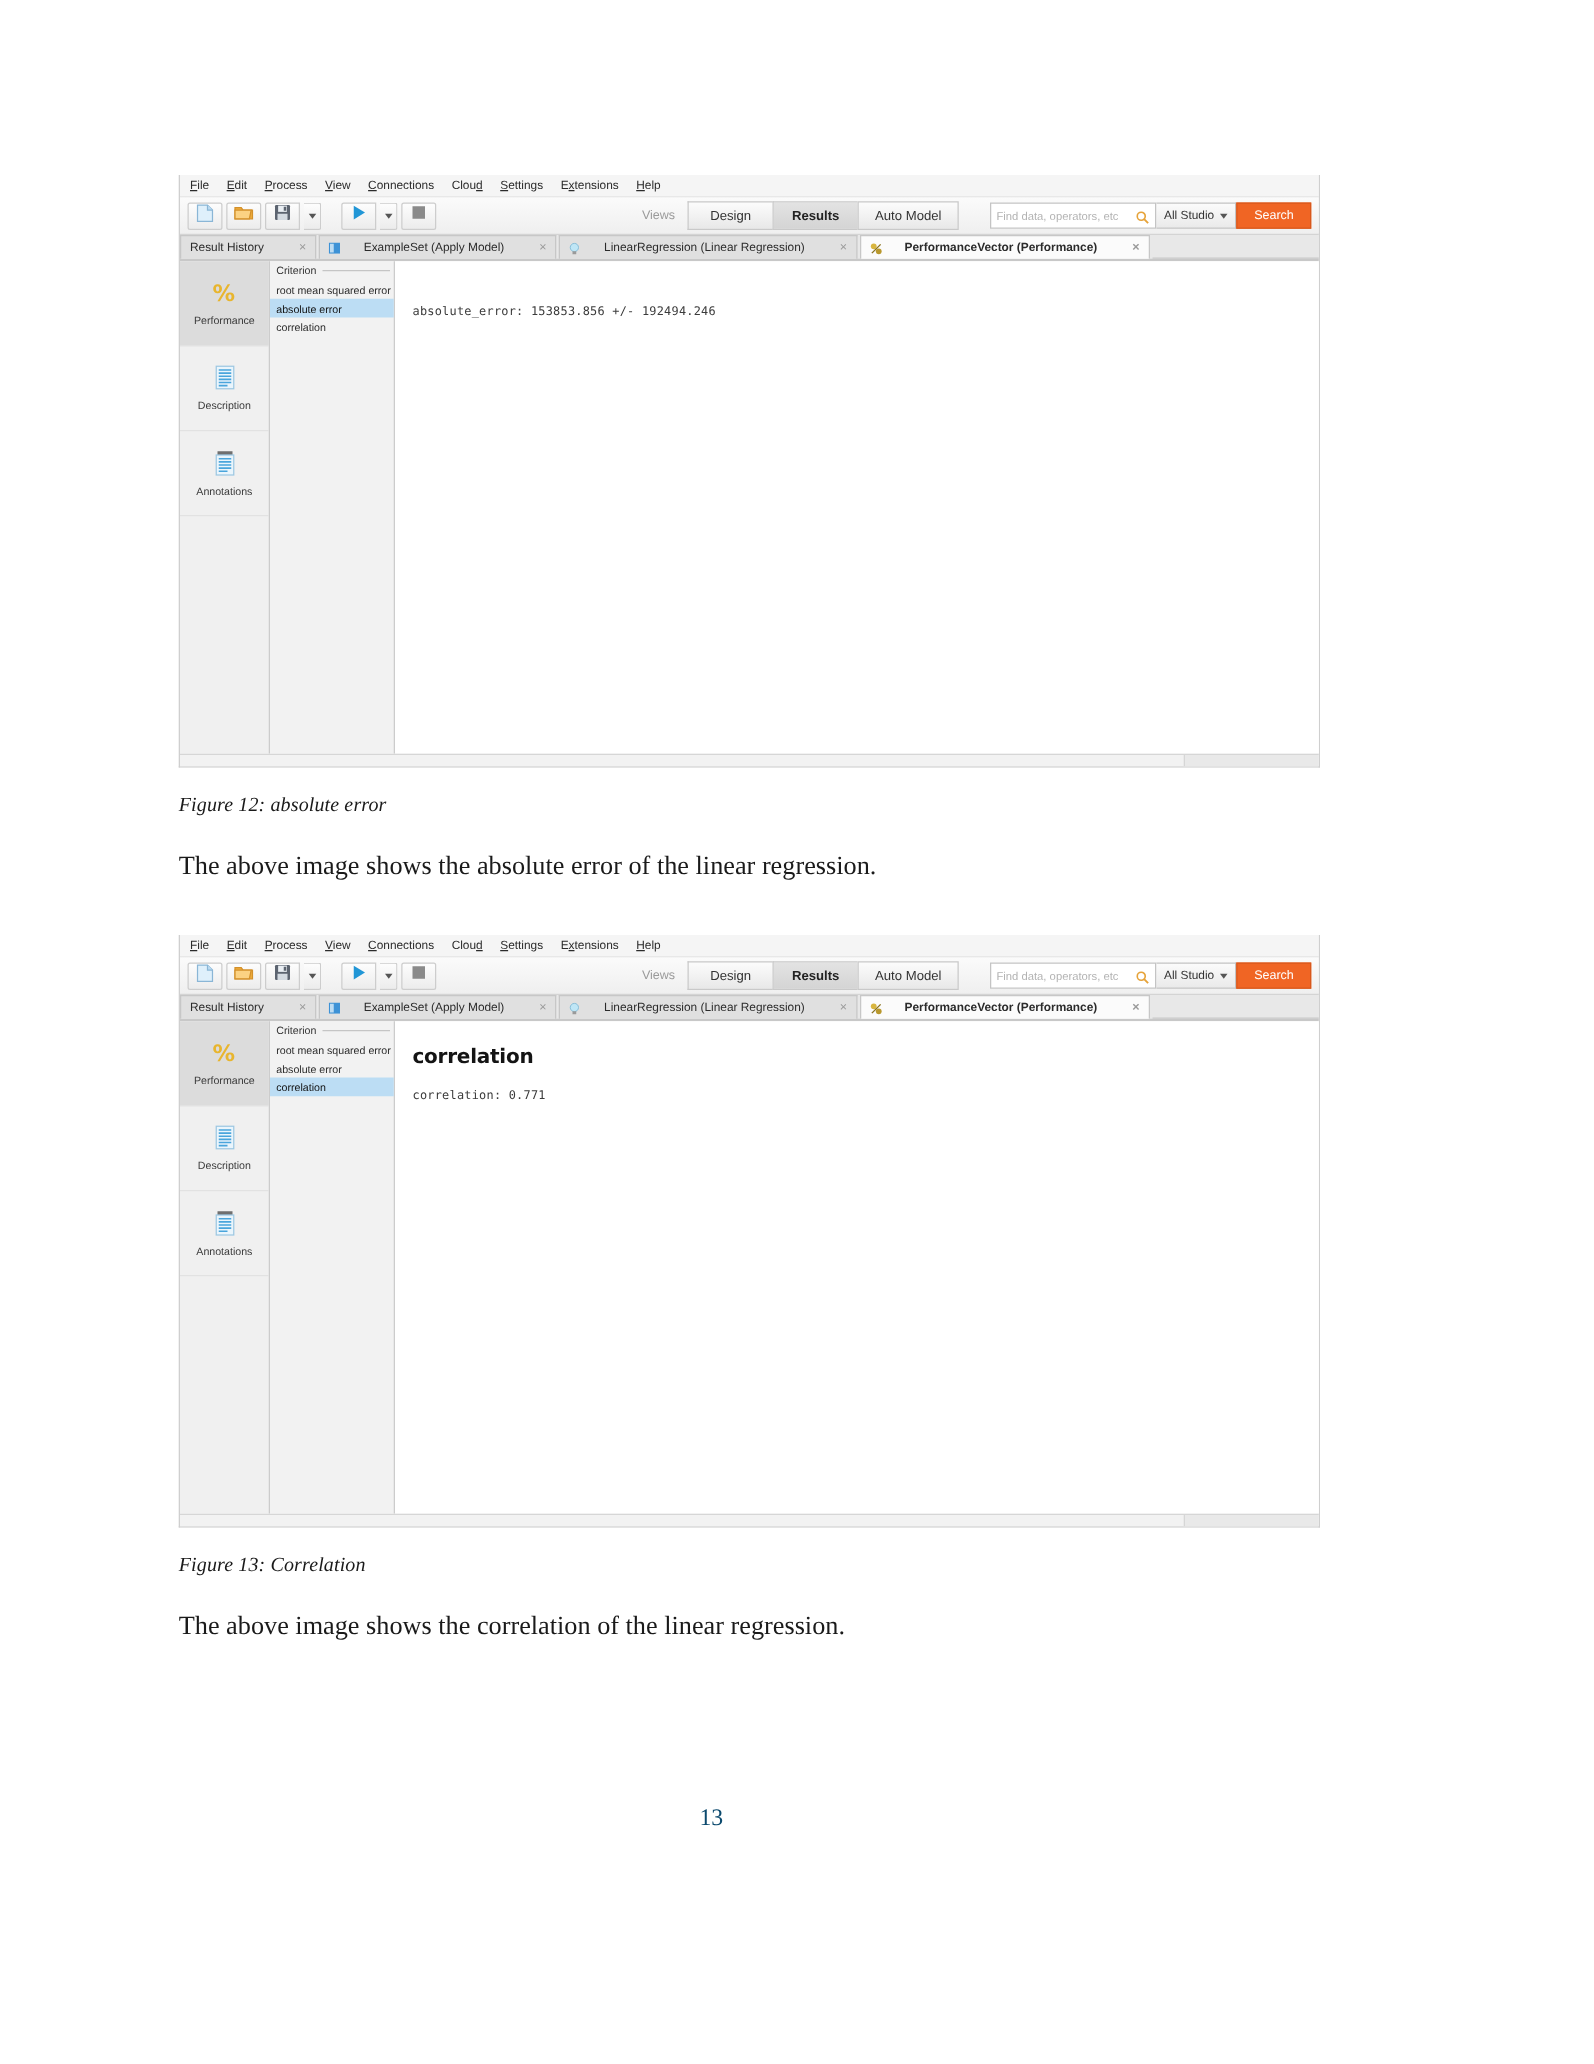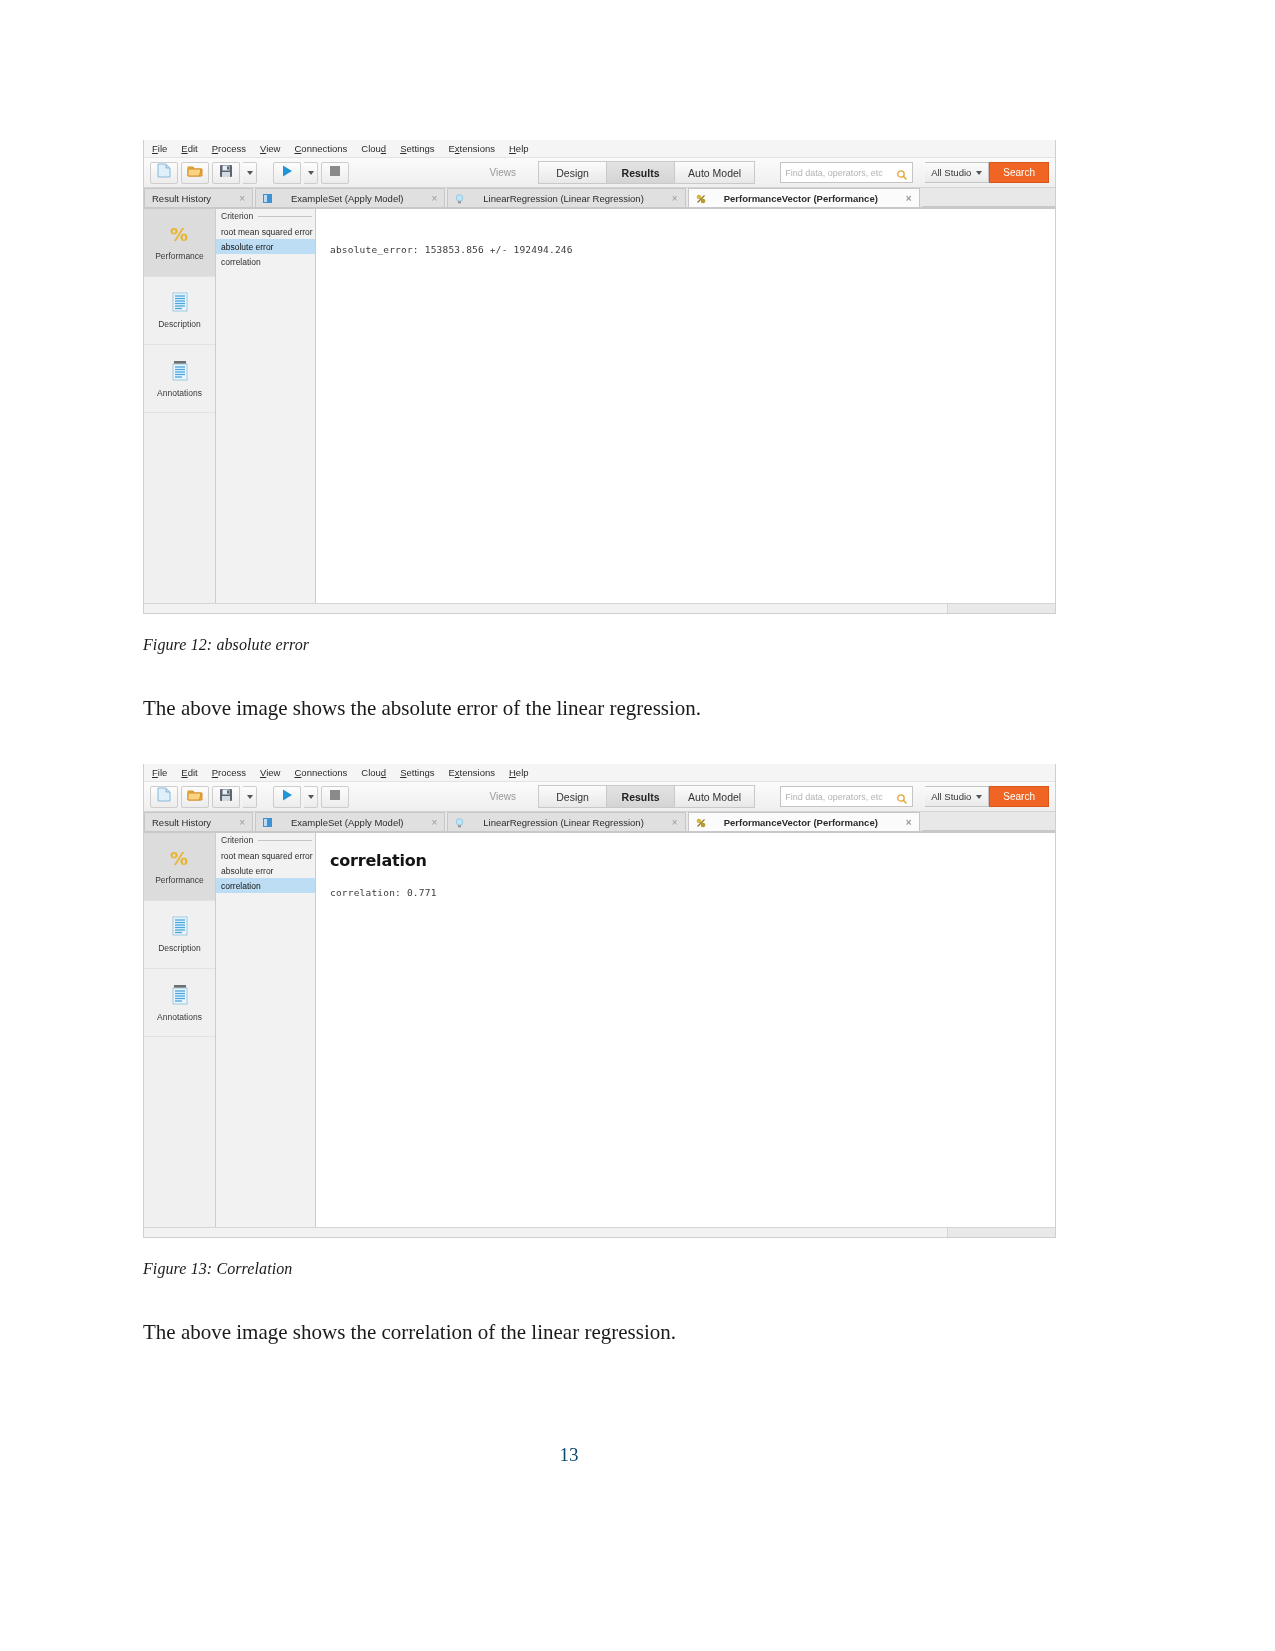--- a/index.html
+++ b/index.html
@@ -34,21 +34,21 @@
     font-size: 16px;
     color: #1a1a1a;
     margin: 22px 0 0 0;
     letter-spacing: 0.1px;
   }
 
   .body-text {
     font-family: "Liberation Serif", serif;
     font-size: 21px;
     color: #1a1a1a;
-    margin: 40px 0 0 0;
+    margin: 24px 0 0 0;
     line-height: 1.35;
   }
 
   .page-number {
     position: absolute;
     left: 0; right: 0;
     top: 1444px;
     text-align: center;
     font-family: "Liberation Serif", serif;
     font-size: 19px;
@@ -113,21 +113,21 @@
     cursor: pointer;
   }
   .tb-sep { width: 10px; }
   .caret { width: 0;height: 0;border-left: 3px solid transparent;border-right: 3px solid transparent;border-top: 4px solid #555; }
 
   .tb-spacer { flex: 1; }
 
   .views-label {
     font-size: 10px;
     color: #9a9a9a;
-    margin-right: 19px;
+    margin-right: 7px;
   }
   .view-group { display: flex; }
   .view-btn {
     height: 23px;
     min-width: 68px;
     padding: 0 13px;
     background: linear-gradient(to bottom,#fcfcfc,#e8e8e8);
     border: 1px solid #c9c9c9;
     border-right: none;
     font-size: 10.5px;
@@ -164,21 +164,20 @@
     background: linear-gradient(to bottom,#fbfbfb,#eaeaea);
     border: 1px solid #c4c4c4;
     border-left: none;
     display: flex; align-items: center;
     gap: 5px;
     padding: 0 6px;
     font-size: 9.5px;
     color: #333;
     white-space: nowrap;
     cursor: pointer;
-    margin-left: 12px;
   }
   .search-btn {
     height: 21px;
     background: #f06524;
     color: #fff;
     font-size: 10px;
     display: flex; align-items: center; justify-content: center;
     padding: 0 13px;
     border: 1px solid #d8581c;
     cursor: pointer;

